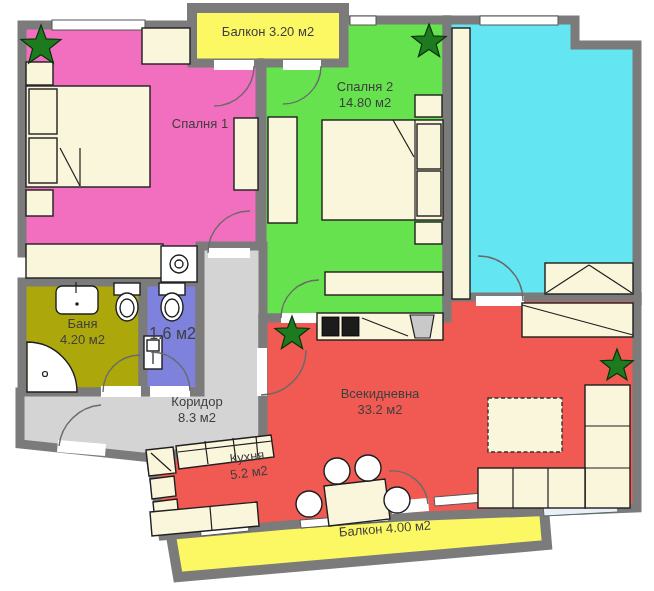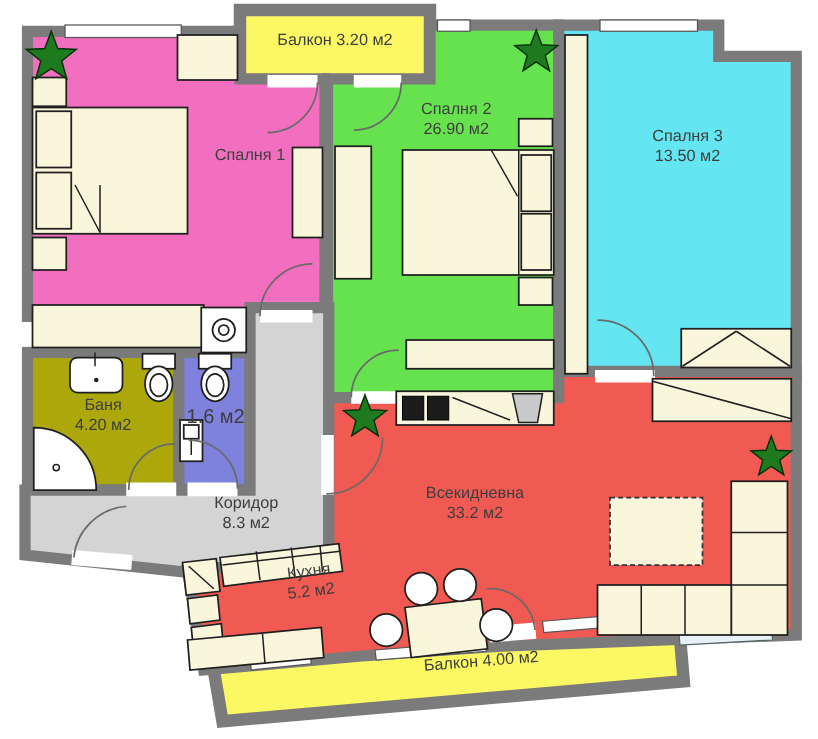--- a/index.html
+++ b/index.html
@@ -176,25 +176,21 @@
 </svg>
 
 <div class="lbl" style="left:197px;top:24px;width:142px">
   <span>Балкон 3.20 м2</span>
 </div>
 <div class="lbl" style="left:130px;top:116px;width:140px">
   <span>Спалня 1</span>
 </div>
 <div class="lbl" style="left:300px;top:79px;width:130px">
   <span>Спалня 2</span>
-      <span>26.90 м2</span>
-</div>
-<div class="lbl" style="left:485px;top:101px;width:130px">
-  <span>Спалня 3</span>
-      <span>13.50 м2</span>
+      <span>14.80 м2</span>
 </div>
 <div class="lbl" style="left:40px;top:316px;width:85px">
   <span>Баня</span>
       <span>4.20 м2</span>
 </div>
 <div class="lbl small" style="left:145px;top:324px;width:55px">
   <span>1.6 м2</span>
 </div>
 <div class="lbl" style="left:137px;top:394px;width:120px">
   <span>Коридор</span>

